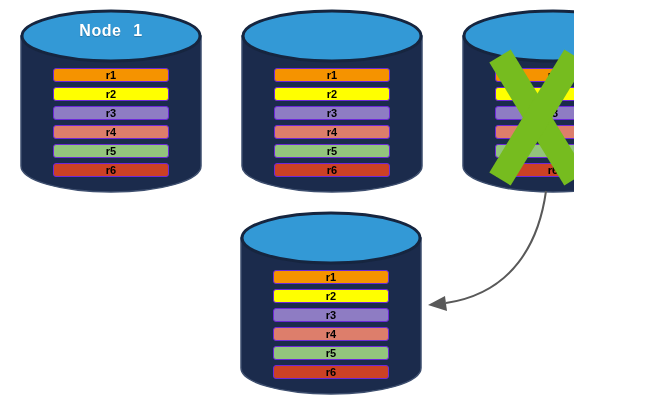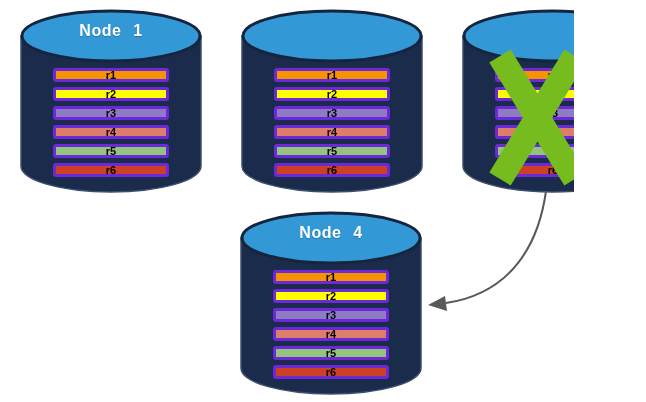--- a/index.html
+++ b/index.html
@@ -31,21 +31,21 @@
     word-spacing:7px;
     text-shadow:0 1px 1px rgba(0,0,0,0.25);
   }
   .rows{
     position:absolute;left:33px;top:59px;width:116px;
   }
   .row-bar{
     box-sizing:border-box;
     height:14px;
     margin-bottom:5px;
-    border:3px solid #6d28d9;
+    border:1px solid #6d28d9;
     border-radius:3px;
     display:flex;align-items:center;justify-content:center;
     font-size:11px;line-height:11px;
     font-weight:bold;
     color:#000000;
   }
   .x-overlay{
     position:absolute;left:0;top:0;width:182px;height:184px;
     pointer-events:none;
   }
@@ -107,21 +107,20 @@
       <line x1="38" y1="47" x2="113" y2="170" stroke-width="25" stroke="#76BC1F"></line>
       <line x1="113" y1="47" x2="38" y2="170" stroke-width="25" stroke="#76BC1F"></line>
     </svg>
   </div>
 
   <div class="node node-4">
     <svg class="cyl-svg" viewBox="0 0 182 184">
       <path d="M1,27 v130 a90,26 0 0 0 180,0 v-130 z" stroke-width="1.5" fill="#1B2B4C" stroke="#3D4E6E"></path>
       <ellipse cx="91" cy="27" rx="89" ry="25" stroke-width="3" fill="#3399D6" stroke="#16253F"></ellipse>
     </svg>
-    <div class="node-title">Node 4</div>
     <div class="rows">
         <div class="row-bar" style="background: rgb(245, 147, 0);">r1</div>
         <div class="row-bar" style="background: rgb(255, 255, 0);">r2</div>
         <div class="row-bar" style="background: rgb(142, 124, 195);">r3</div>
         <div class="row-bar" style="background: rgb(221, 126, 107);">r4</div>
         <div class="row-bar" style="background: rgb(147, 196, 125);">r5</div>
         <div class="row-bar" style="background: rgb(204, 65, 37);">r6</div>
       </div>
   </div>
 

